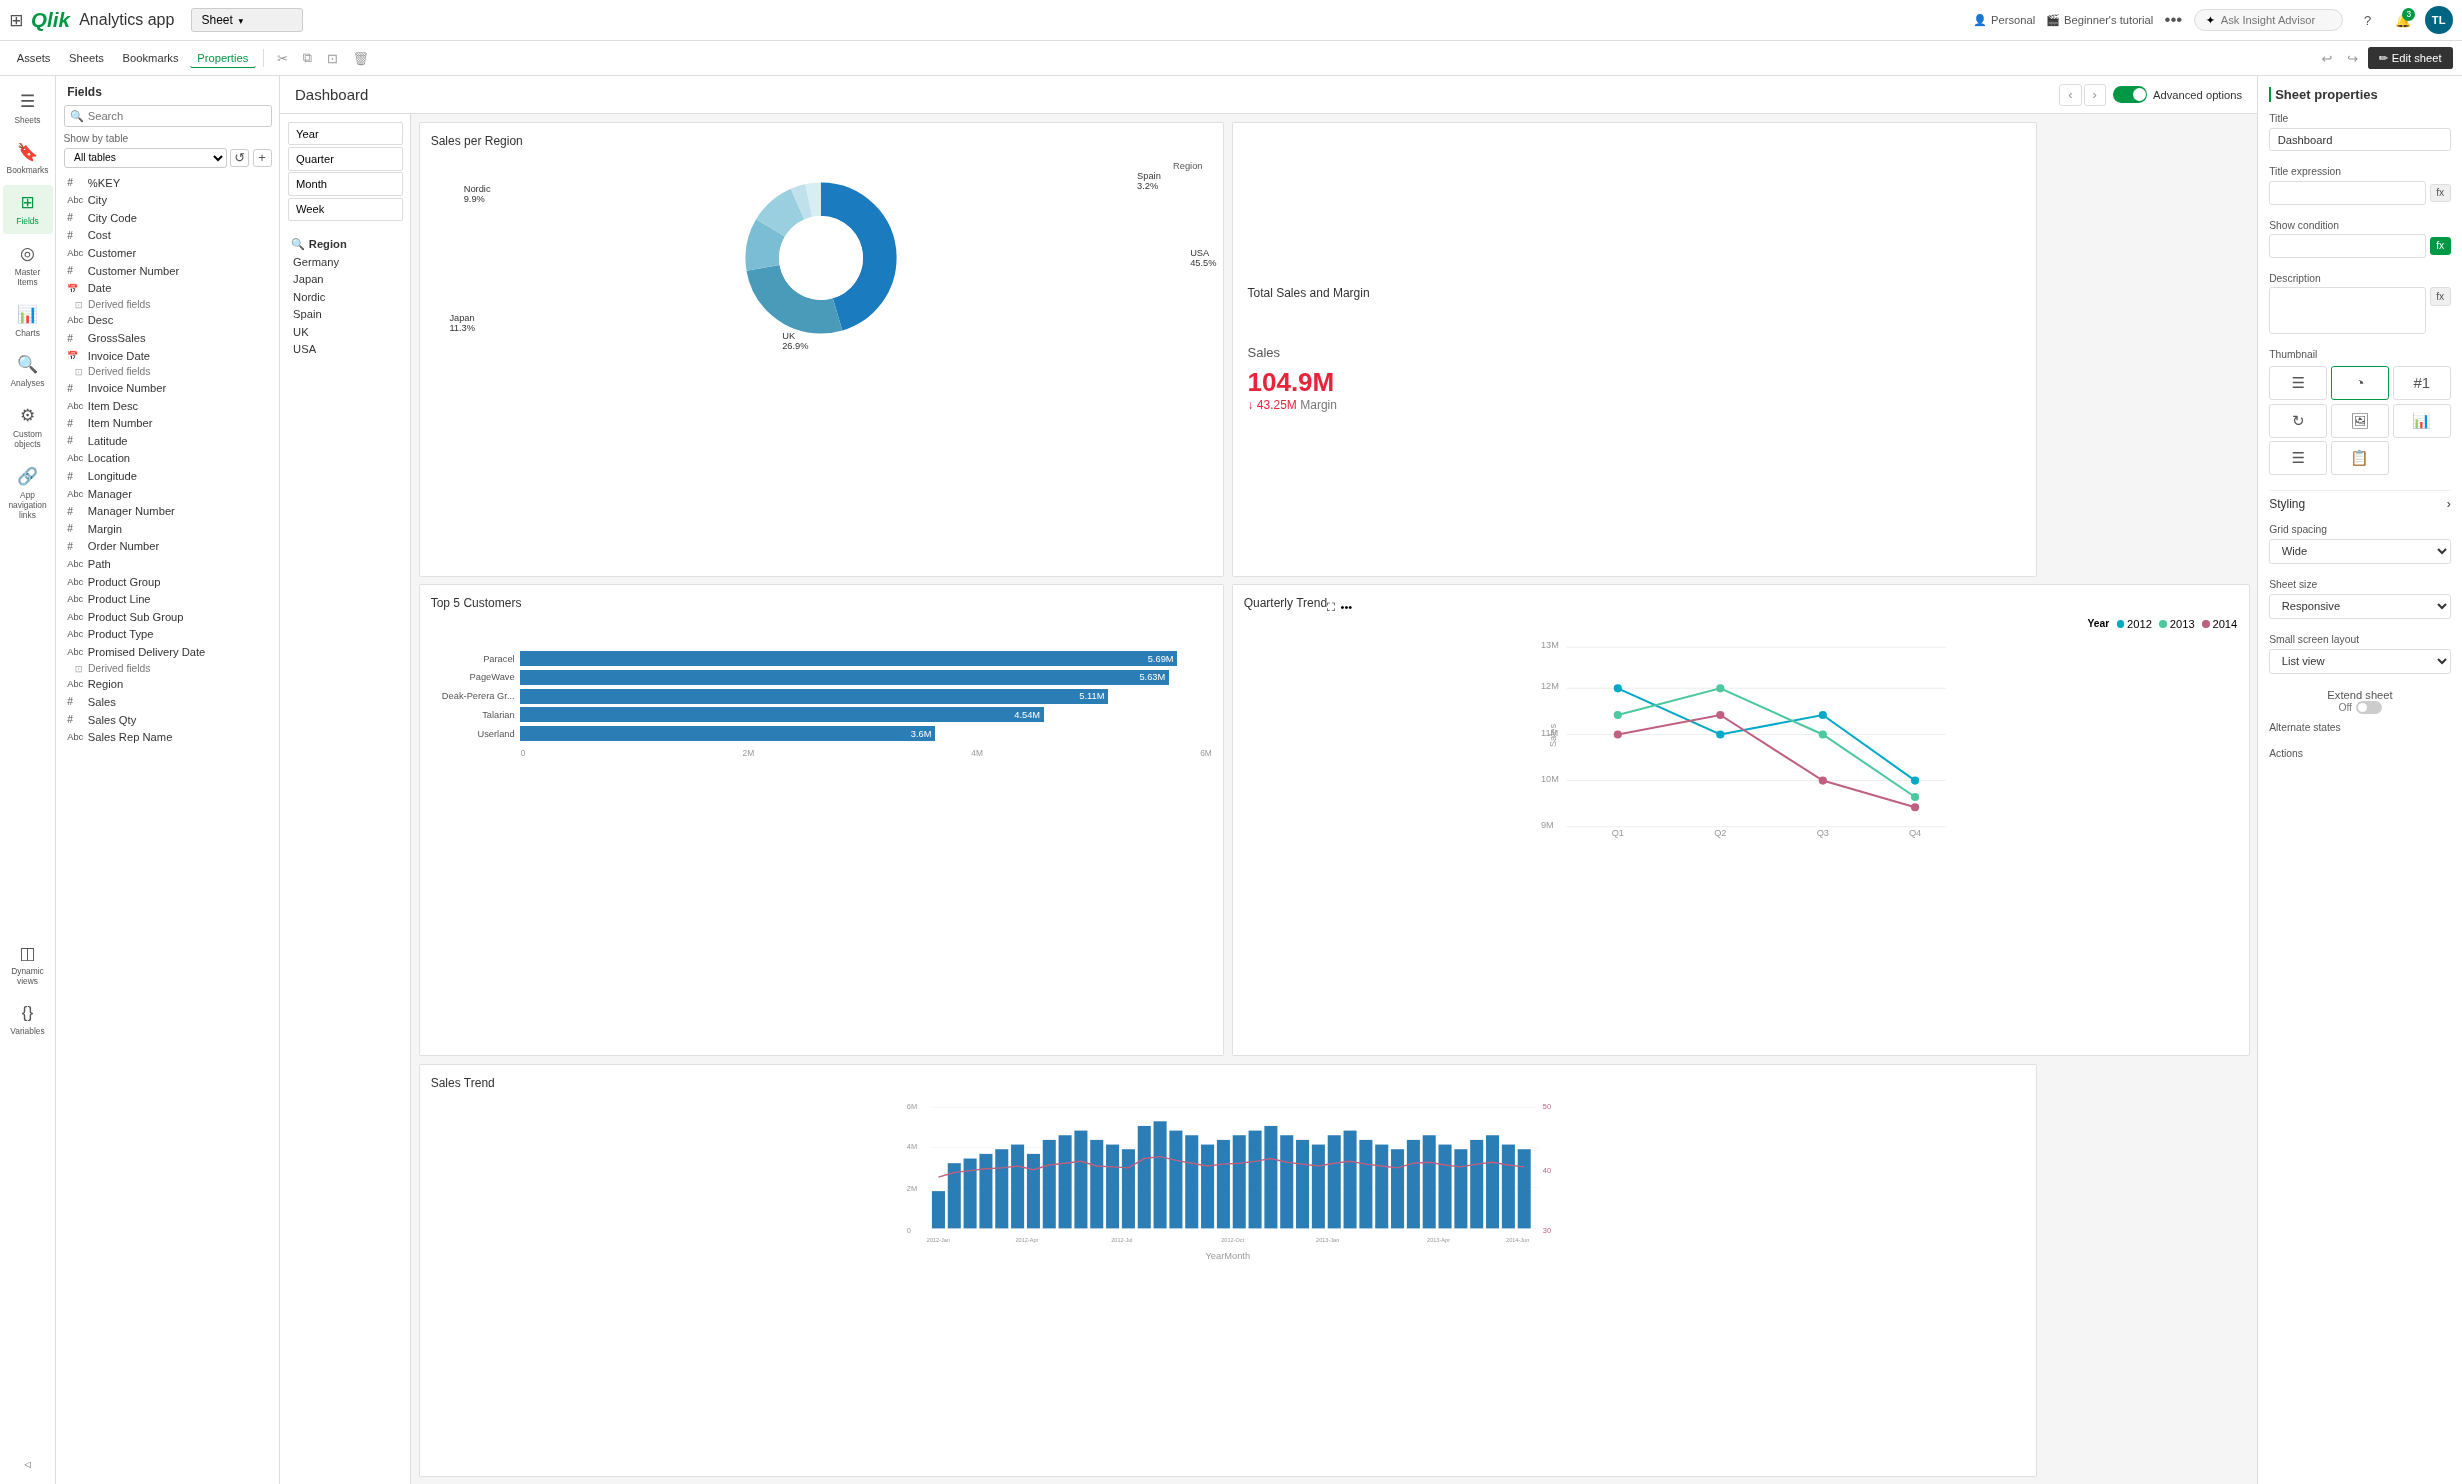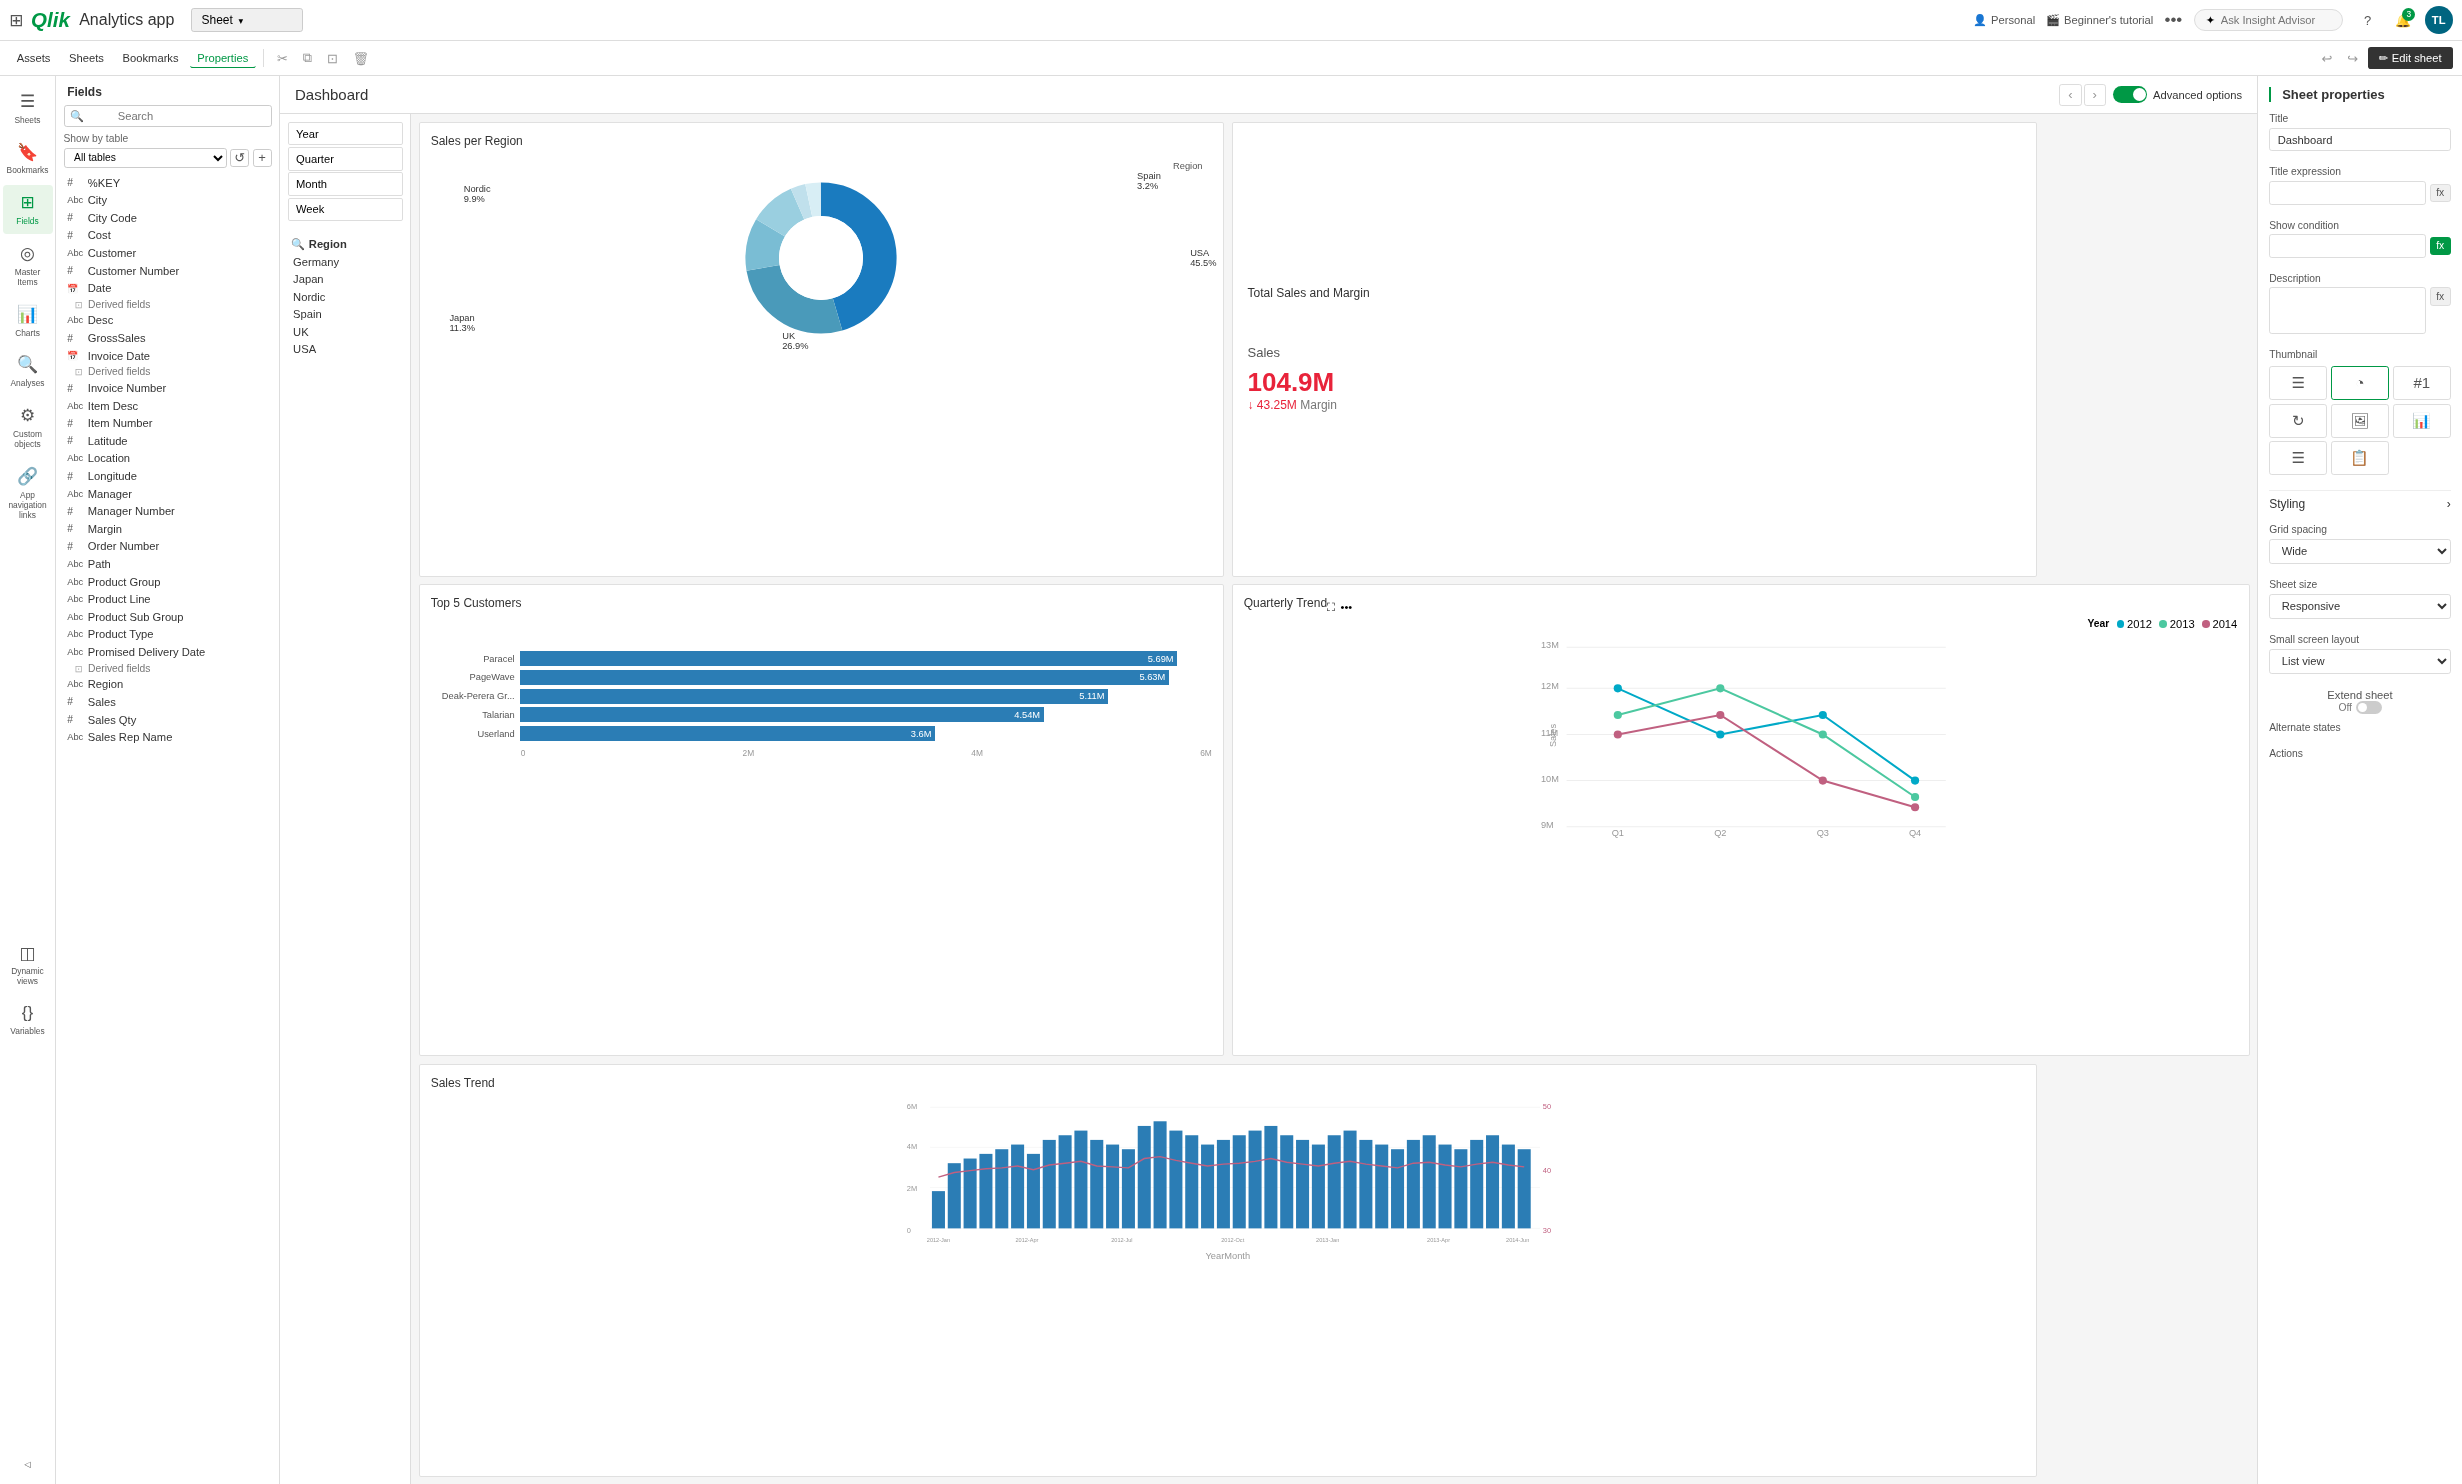--- a/index.html
+++ b/index.html
@@ -99,21 +99,21 @@
     .bar-fill { height: 15px; background: #2b7db5; display: flex; align-items: center; justify-content: flex-end; padding-right: 3.7px; font-size: 9.3px; color: #fff; white-space: nowrap; }
     .bar-axis { display: flex; justify-content: space-between; font-size: 8.4px; color: #999; margin-top: 3.7px; padding-left: 90px; }
     .legend-item { display: flex; align-items: center; gap: 2.8px; }
     .legend-dot { width: 7.5px; height: 7.5px; border-radius: 50%; }
 
     
     .trend-chart { grid-column: 1 / 3; }
 
     
     .right-panel { width: 205px; background: #fff; border-left: 0.9px solid #ddd; flex-shrink: 0; overflow-y: auto; padding: 11.2px; }
-    .right-panel-title { font-size: 13px; font-weight: 600; color: #333; margin-bottom: 11.2px; border-left: 2.8px solid #009845; padding-left: 11px; }
+    .right-panel-title { font-size: 13px; font-weight: 600; color: #333; margin-bottom: 11.2px; border-left: 2.8px solid #009845; padding-left: 4px; }
     .prop-section { margin-bottom: 15px; }
     .prop-label { font-size: 10.3px; color: #555; margin-bottom: 3.7px; }
     .prop-input { width: 100%; border: 0.9px solid #ddd; border-radius: 2.8px; padding: 4.7px 7.5px; font-size: 11.2px; color: #333; }
     .prop-input-row { display: flex; align-items: center; gap: 3.7px; }
     .prop-fx { background: #f0f0f0; border: 0.9px solid #ddd; border-radius: 2.8px; padding: 2.8px 5.6px; font-size: 10.3px; color: #555; cursor: pointer; }
     .prop-select { width: 100%; border: 0.9px solid #ddd; border-radius: 2.8px; padding: 4.7px 7.5px; font-size: 11.2px; color: #333; background: #fff; }
     .prop-textarea { width: 100%; border: 0.9px solid #ddd; border-radius: 2.8px; padding: 4.7px 7.5px; font-size: 11.2px; color: #333; min-height: 47px; resize: none; }
     .thumbnail-grid { display: grid; grid-template-columns: repeat(3, 1fr); gap: 3.7px; margin-top: 5.6px; }
     .thumbnail-item { border: 0.9px solid #ddd; border-radius: 2.8px; padding: 3.7px; display: flex; align-items: center; justify-content: center; height: 34px; cursor: pointer; font-size: 15px; color: #555; }
     .thumbnail-item.selected { border: 1.9px solid #009845; }
@@ -235,21 +235,21 @@
     </div>
     <div class="nav-item" style="margin-top:auto;">
       <span>◁</span>
     </div>
   </div>
 
   <div class="fields-panel">
     <div class="fields-header">Fields</div>
     <div class="fields-search">
       <span style="color:#888;font-size:11.2px;">🔍</span>
-      <input style="border: none; outline: none; font-size: 11.2px; flex: 1 1 0%; background: transparent; margin-left: 30px;" placeholder="Search">
+      <input style="border: none; outline: none; font-size: 11.2px; flex: 1 1 0%; background: transparent;" placeholder="Search">
     </div>
     <div class="show-by-table">
       <label>Show by table</label>
       <div class="table-select-row">
         <select class="table-select">
           <option>All tables</option>
         </select>
         <div class="icon-sm">↺</div>
         <div class="icon-sm">+</div>
       </div>

